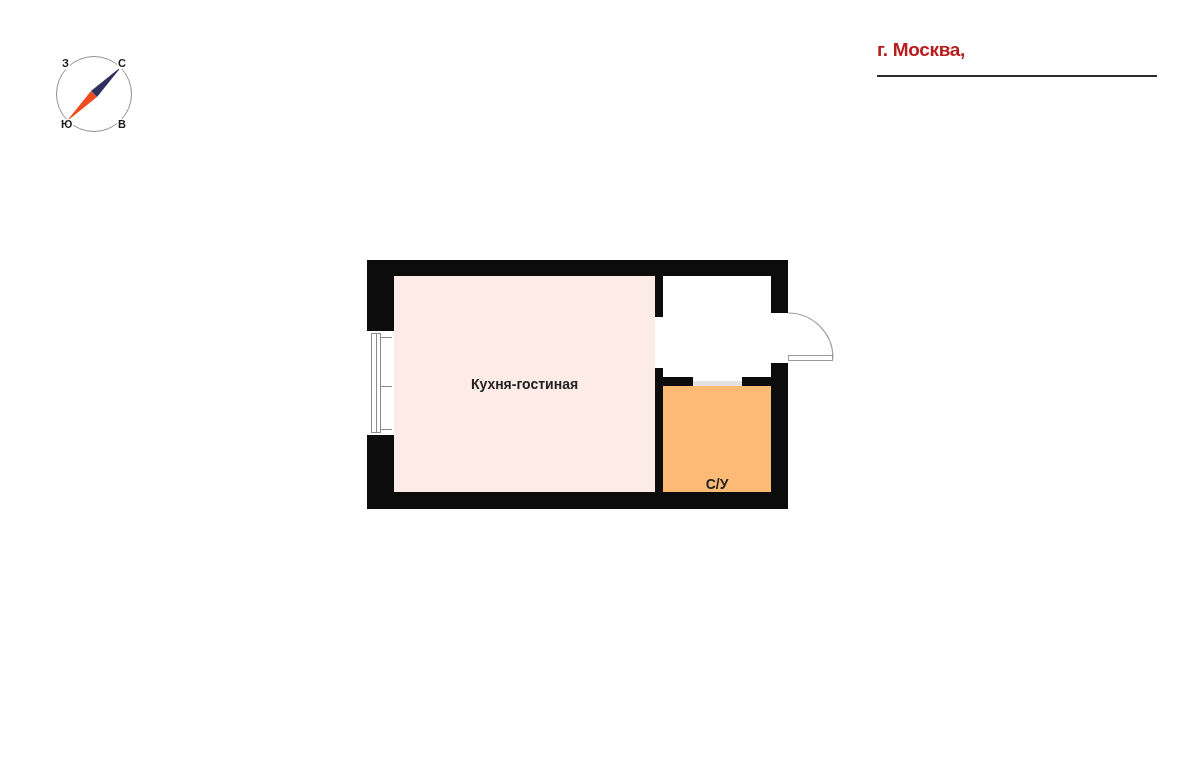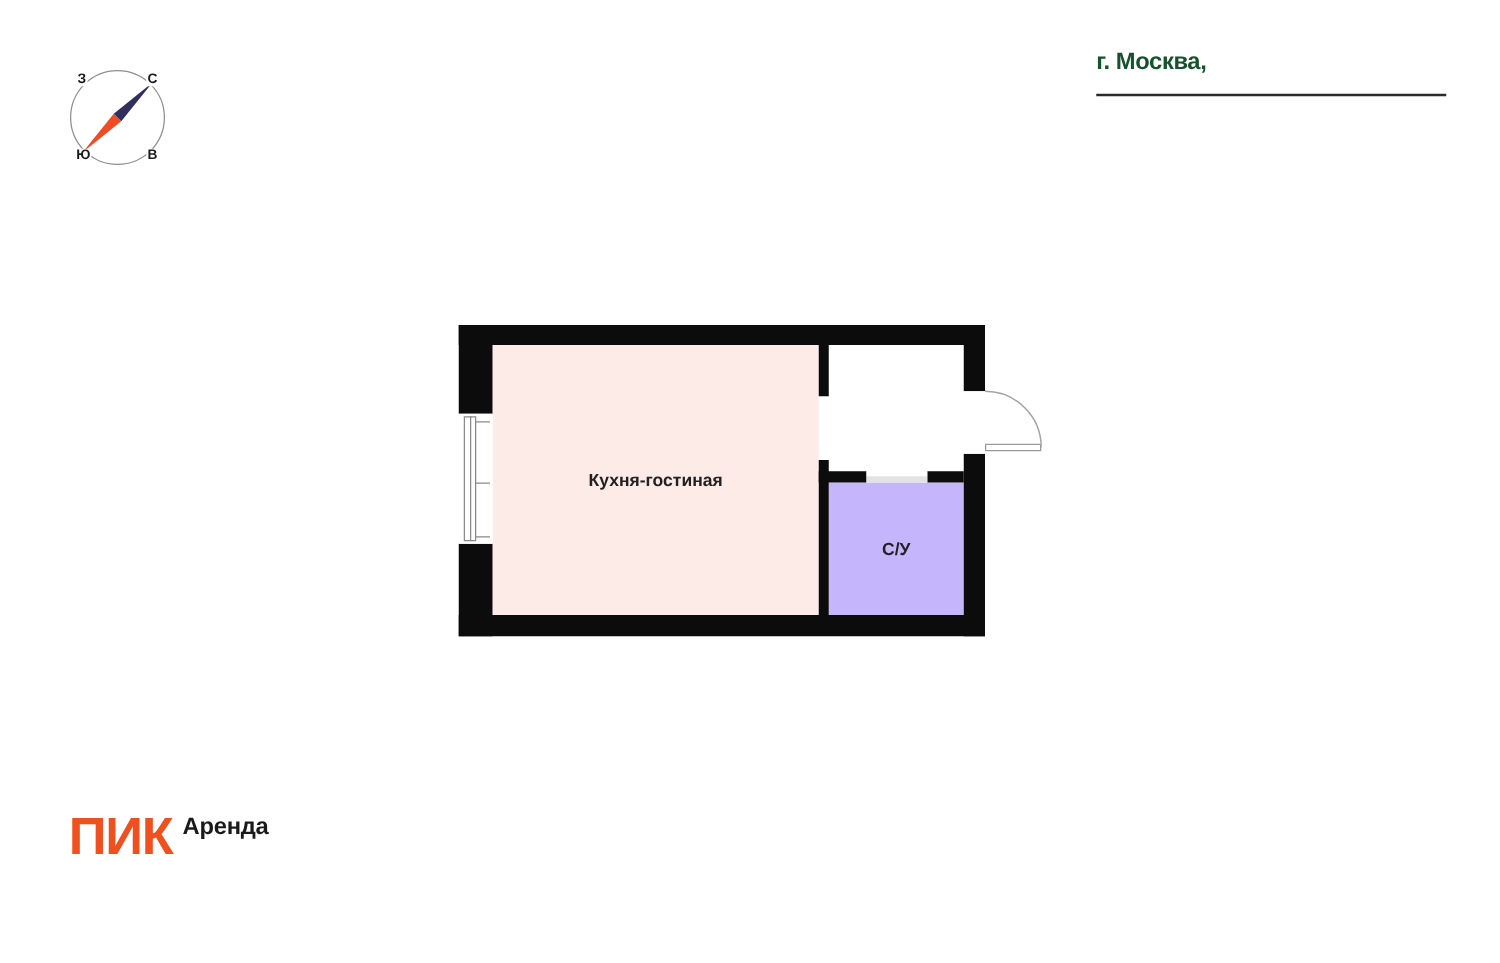--- a/index.html
+++ b/index.html
@@ -23,21 +23,21 @@
     line-height: 1; background: #ffffff; padding: 0 1px; z-index: 3;
   }
   .compass-w { left: 5px;  top: 2px; }
   .compass-n { right: 5px; top: 2px; }
   .compass-s { left: 4px;  bottom: 2px; }
   .compass-e { right: 5px; bottom: 2px; }
 
   
   .address-block { position: absolute; left: 877px; top: 38px; width: 280px; }
   .address-line {
-    font-size: 19px; font-weight: bold; color: #14532d;
+    font-size: 19px; font-weight: bold; color: #b91c1c;
     line-height: 23px; letter-spacing: -0.3px; white-space: nowrap;
   }
   .address-divider { margin-top: 14px; width: 280px; height: 2px; background: #2b2b2b; }
 
   
   .plan { position: absolute; left: 367px; top: 260px; width: 421px; height: 177px; overflow: visible; background: #ffffff; }
   .wall { position: absolute; background: #0c0c0c; }
   .wall-top          { left: 0;     top: 0;     width: 421px; height: 16px; }
   .wall-bottom       { left: 0;     top: 232px; width: 421px; height: 17px; }
   .wall-left-upper   { left: 0;     top: 0;     width: 27px;  height: 71px; }
@@ -110,21 +110,21 @@
     <div class="address-line">г. Москва,</div>
     <div class="address-divider"></div>
   </div>
 
   <div class="plan">
 
     <div class="room room-kitchen" style="background-color: rgb(252, 235, 230);">
       <span class="room-label">Кухня-гостиная</span>
     </div>
     <div class="room room-hallway"></div>
-    <div class="room room-bath" style="background-color: #c4b5fd;">
+    <div class="room room-bath" style="background-color: #fdba74; align-items: flex-end;">
       <span class="room-label">С/У</span>
     </div>
     <div class="bath-gap-floor" style="background-color: rgb(227, 227, 227);"></div>
 
     <div class="wall wall-top"></div>
     <div class="wall wall-bottom"></div>
     <div class="wall wall-left-upper"></div>
     <div class="wall wall-left-lower"></div>
     <div class="wall wall-right-upper"></div>
     <div class="wall wall-right-lower"></div>
@@ -142,18 +142,14 @@
     </div>
 
     <div class="door-opening"></div>
     <svg class="door-arc" viewBox="0 0 47 47">
       <path d="M 1 0 A 45 45 0 0 1 46 45" fill="none" stroke="#a3a3a3" stroke-width="1.2"></path>
     </svg>
     <div class="door-leaf"></div>
 
   </div>
 
-  <div class="logo">
-    <span class="logo-brand" style="color: rgb(240, 80, 30);">ПИК</span>
-    <span class="logo-product">Аренда</span>
-  </div>
 
 </div>
 
 </body></html>

